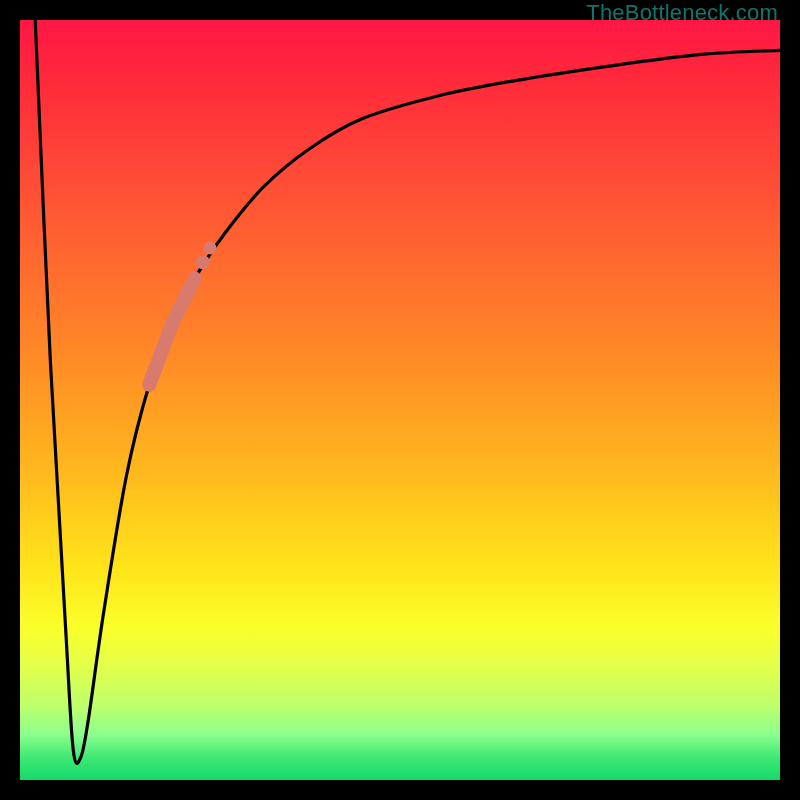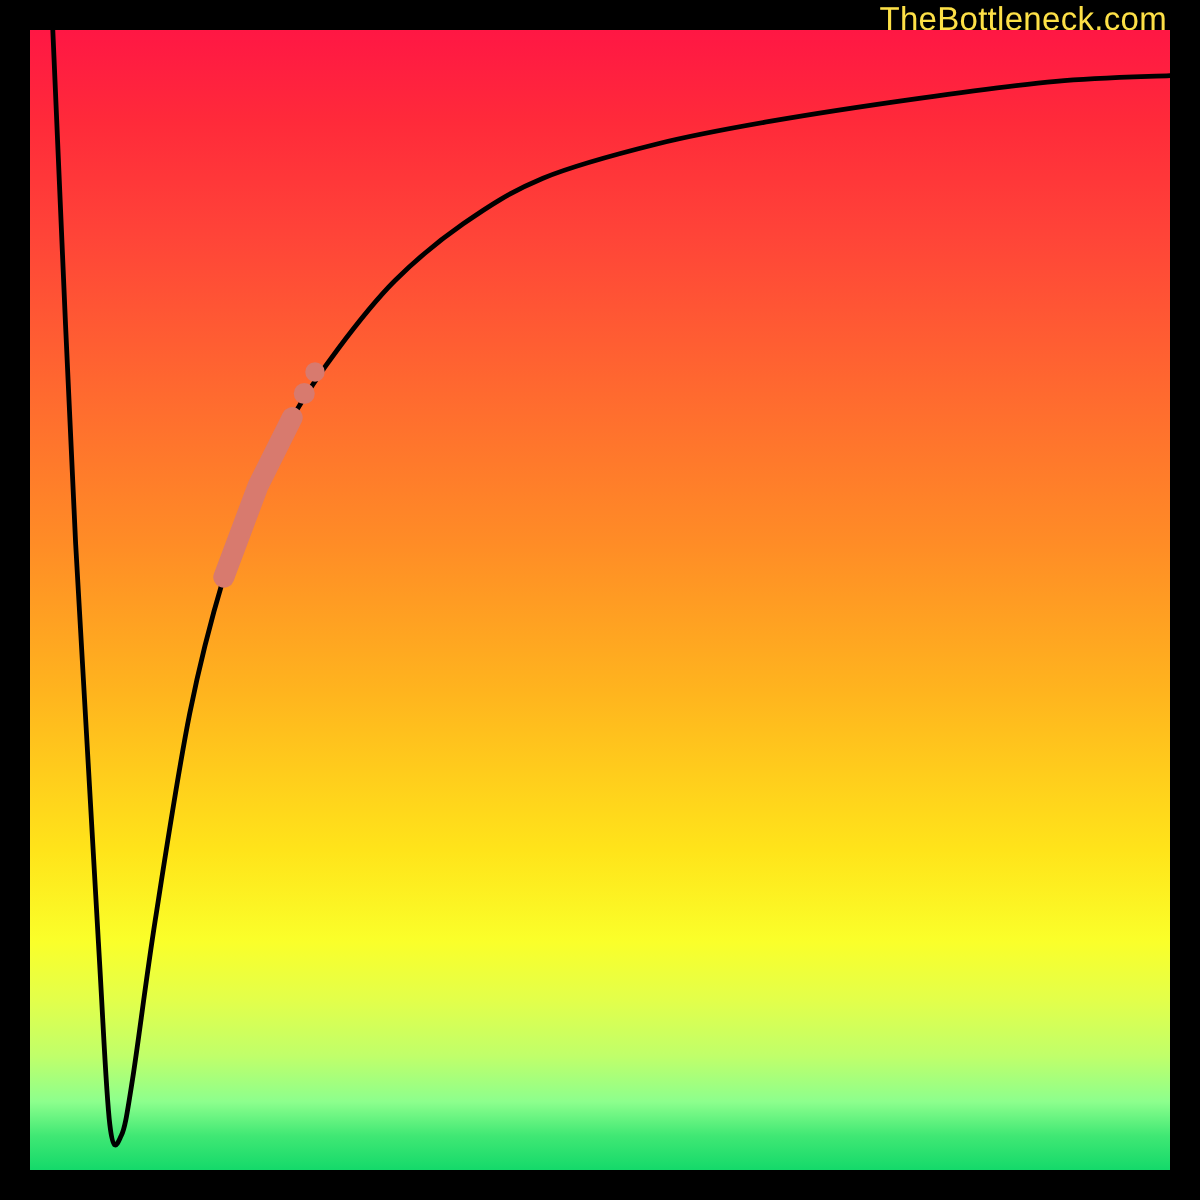--- a/index.html
+++ b/index.html
@@ -37,21 +37,21 @@
       #c0ff6a 90%,
       #8dff8d 94%,
       #40e874 97%,
       #14d96a 100%
     );
   }
   .watermark {
     position: absolute;
     top: 0px;
     right: 22px;
-    color: #fde047;
+    color: #0f766e;
     font-size: 22px;
     font-weight: 400;
     letter-spacing: 0.2px;
     user-select: none;
   }
   svg.curve {
     position: absolute;
     left: 0;
     top: 0;
     width: 760px;

